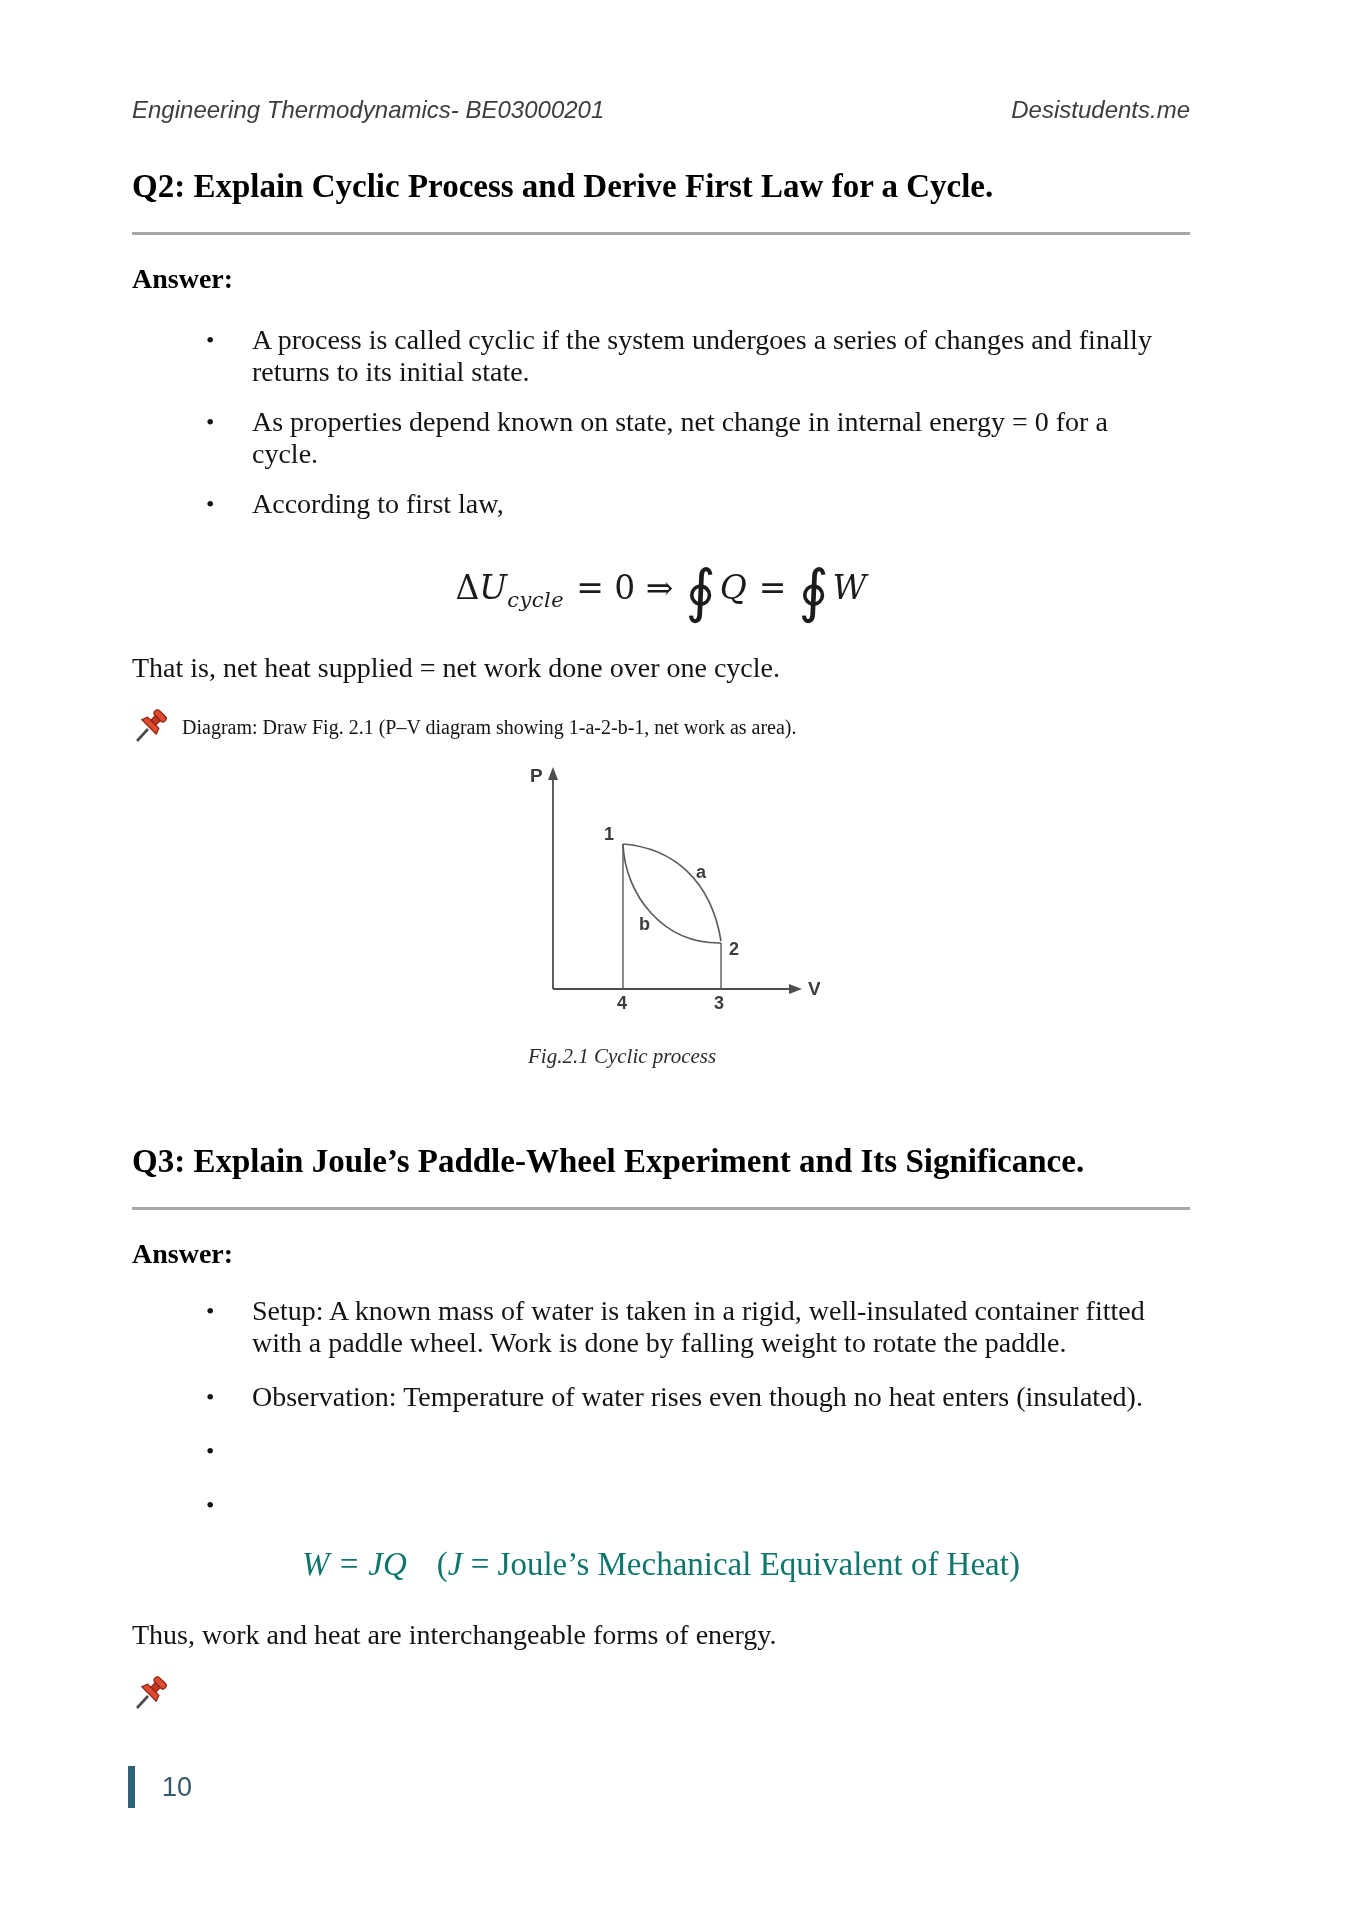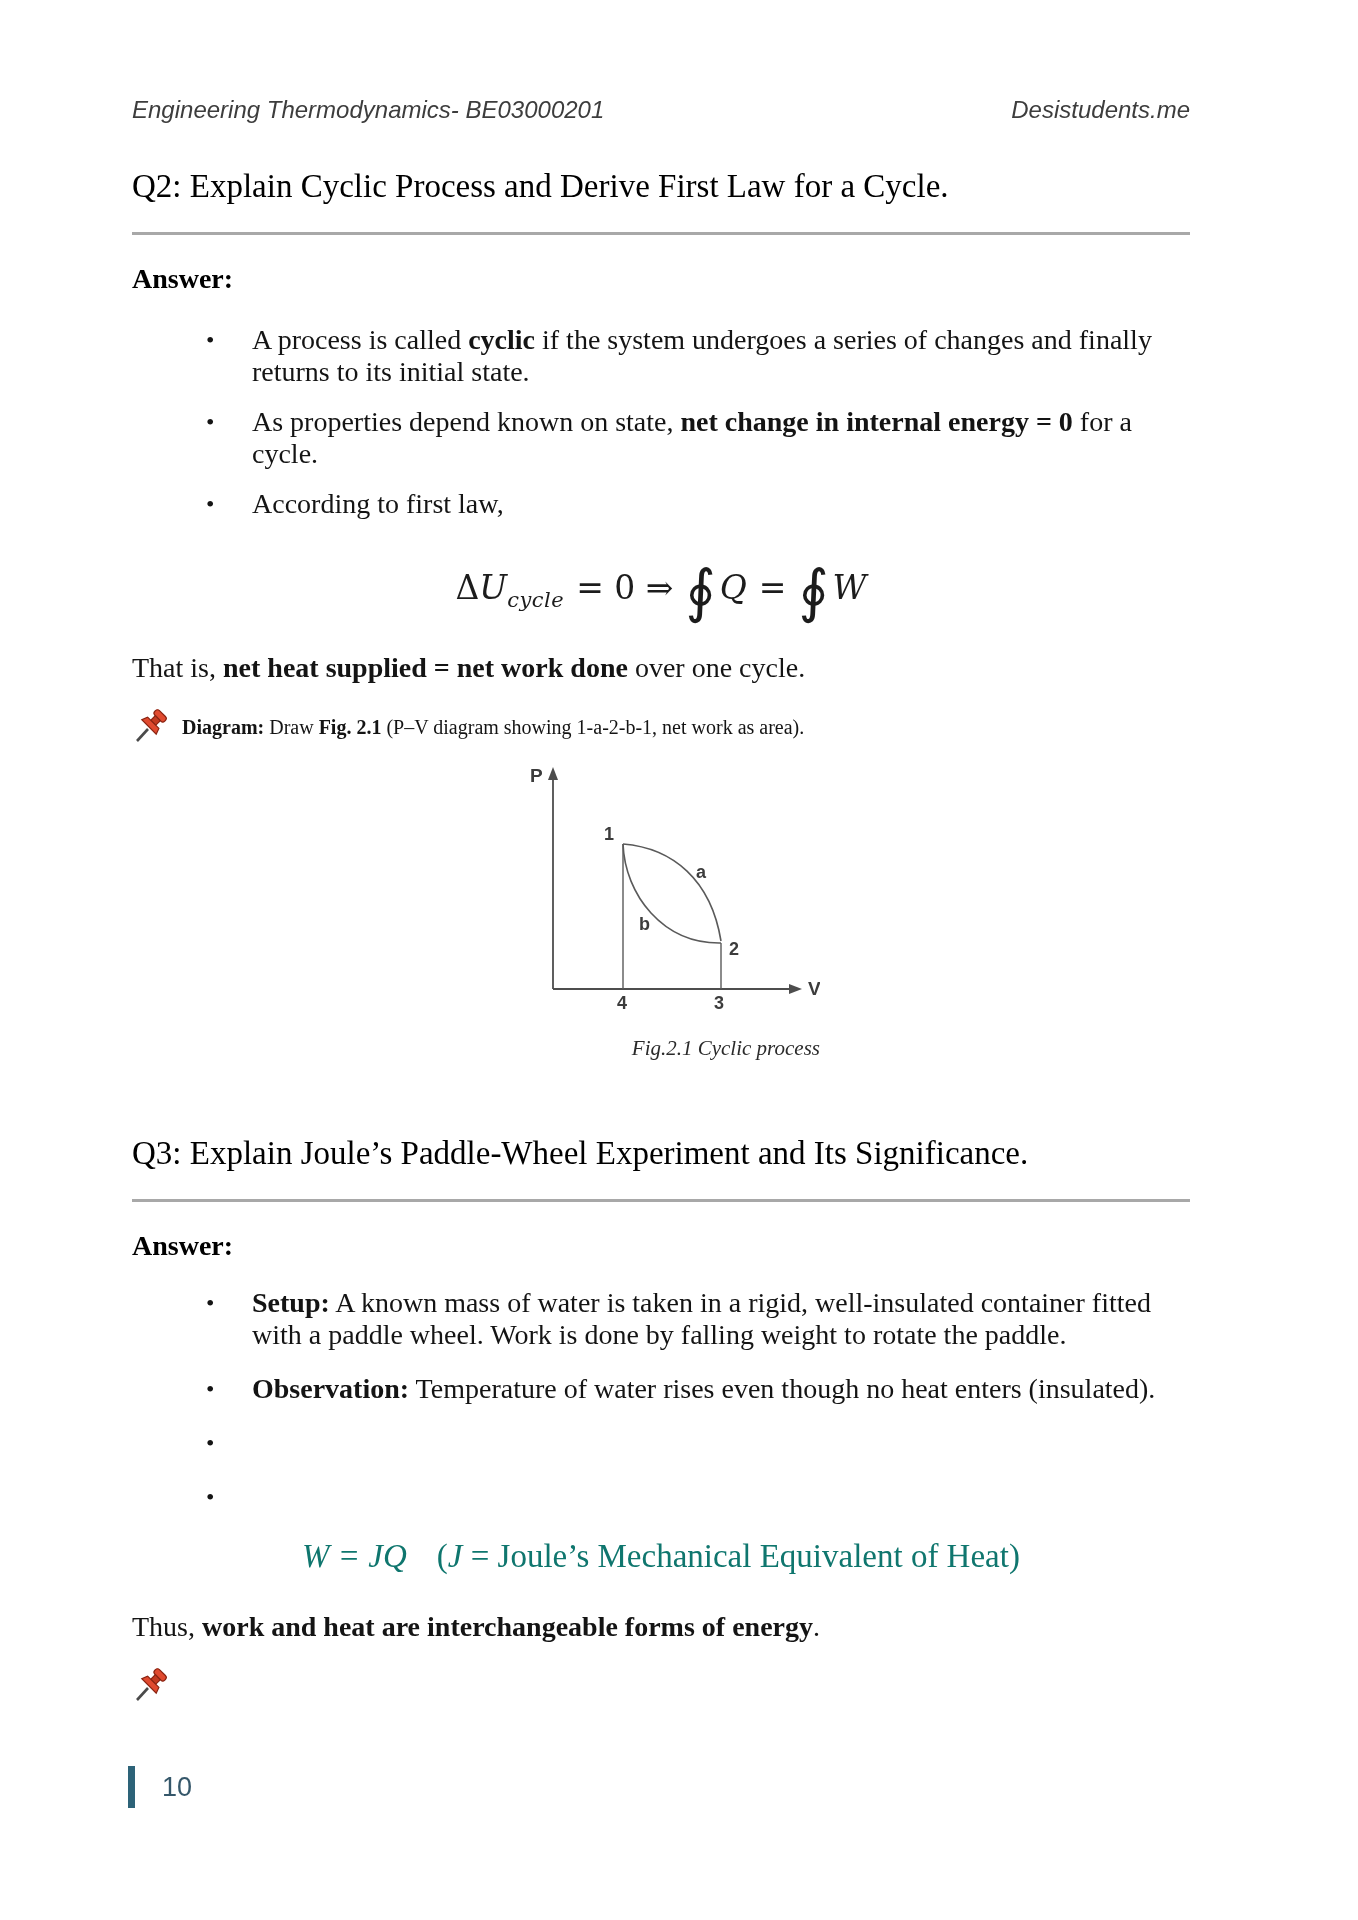--- a/index.html
+++ b/index.html
@@ -1,25 +1,25 @@
 <!DOCTYPE html>
 <html><head>
 <meta charset="utf-8">
 <style>
   html,body{margin:0;padding:0;}
   body{
     width:1358px;height:1920px;background:#ffffff;position:relative;
     font-family:"Liberation Serif", serif;color:#141414;overflow:hidden;
   }
   .content{position:absolute;left:132px;top:0;width:1058px;}
-  .b{font-weight:bold;margin-top:42px;}
+  .b{font-weight:normal;margin-top:42px;}
 
   .header{display:flex;justify-content:space-between;align-items:baseline;padding-top:96px;
     font-family:"Liberation Sans", sans-serif;font-style:italic;font-size:24px;color:#3d3d3d;}
-  .q-heading{margin-top:40px;font-size:33px;font-weight:normal;line-height:44px;color:#000;}
+  .q-heading{margin-top:40px;font-size:33px;font-weight:bold;line-height:44px;color:#000;}
   .rule{border:none;border-top:3px solid #a8a8a8;margin:24px 0 0 0;height:0;}
   .answer-label{margin-top:28px;font-size:28px;font-weight:bold;line-height:31px;color:#000;}
 
   .bullets{margin-top:30px;}
   .bullet{display:flex;padding-left:74px;margin-bottom:18px;font-size:28px;line-height:32px;}
   .bullet .dot{width:46px;flex:none;font-size:24px;}
   .bullet .btext{width:920px;}
 
   .equation1{margin-top:12px;text-align:center;font-size:33px;height:100px;line-height:100px;
     font-family:"DejaVu Serif", serif;color:#1c1c1c;}
@@ -27,21 +27,21 @@
   .eq-sub{font-style:italic;font-size:21px;vertical-align:-8px;letter-spacing:0.5px;}
   .eq-mid{padding:0 12px;}
   .eq-oint{font-family:"DejaVu Sans", sans-serif;font-size:58px;vertical-align:-12px;font-weight:normal;padding-right:4px;}
 
   .para{margin-top:14px;font-size:28px;line-height:32px;}
   .diagram-line{display:flex;align-items:center;margin-top:24px;font-size:20px;line-height:32px;}
   .pin{width:38px;height:38px;margin-right:12px;flex:none;}
 
   .figure{margin-top:14px;padding-left:396px;}
   .figure svg{display:block;}
-  .fig-caption{width:292px;text-align:right;margin-top:24px;font-style:italic;font-size:21px;color:#2a2a2a;}
+  .fig-caption{width:292px;text-align:left;margin-top:32px;font-style:italic;font-size:21px;color:#2a2a2a;}
   .axis-label{font-family:"Liberation Sans", sans-serif;font-weight:bold;font-size:19px;fill:#3c3c3c;}
   .fig-num{font-family:"Liberation Sans", sans-serif;font-weight:bold;font-size:18px;fill:#3c3c3c;}
 
   .q3-heading{margin-top:70px;}
   .footer{position:absolute;left:128px;top:1766px;display:flex;align-items:center;
     font-family:"Liberation Sans", sans-serif;justify-content:flex-end;}
   .footer-bar{width:7px;height:42px;margin-right:27px;}
   .page-num{font-size:27px;color:#35576A;}
 
   .equation2{margin-top:20px;text-align:center;font-size:33px;line-height:46px;

